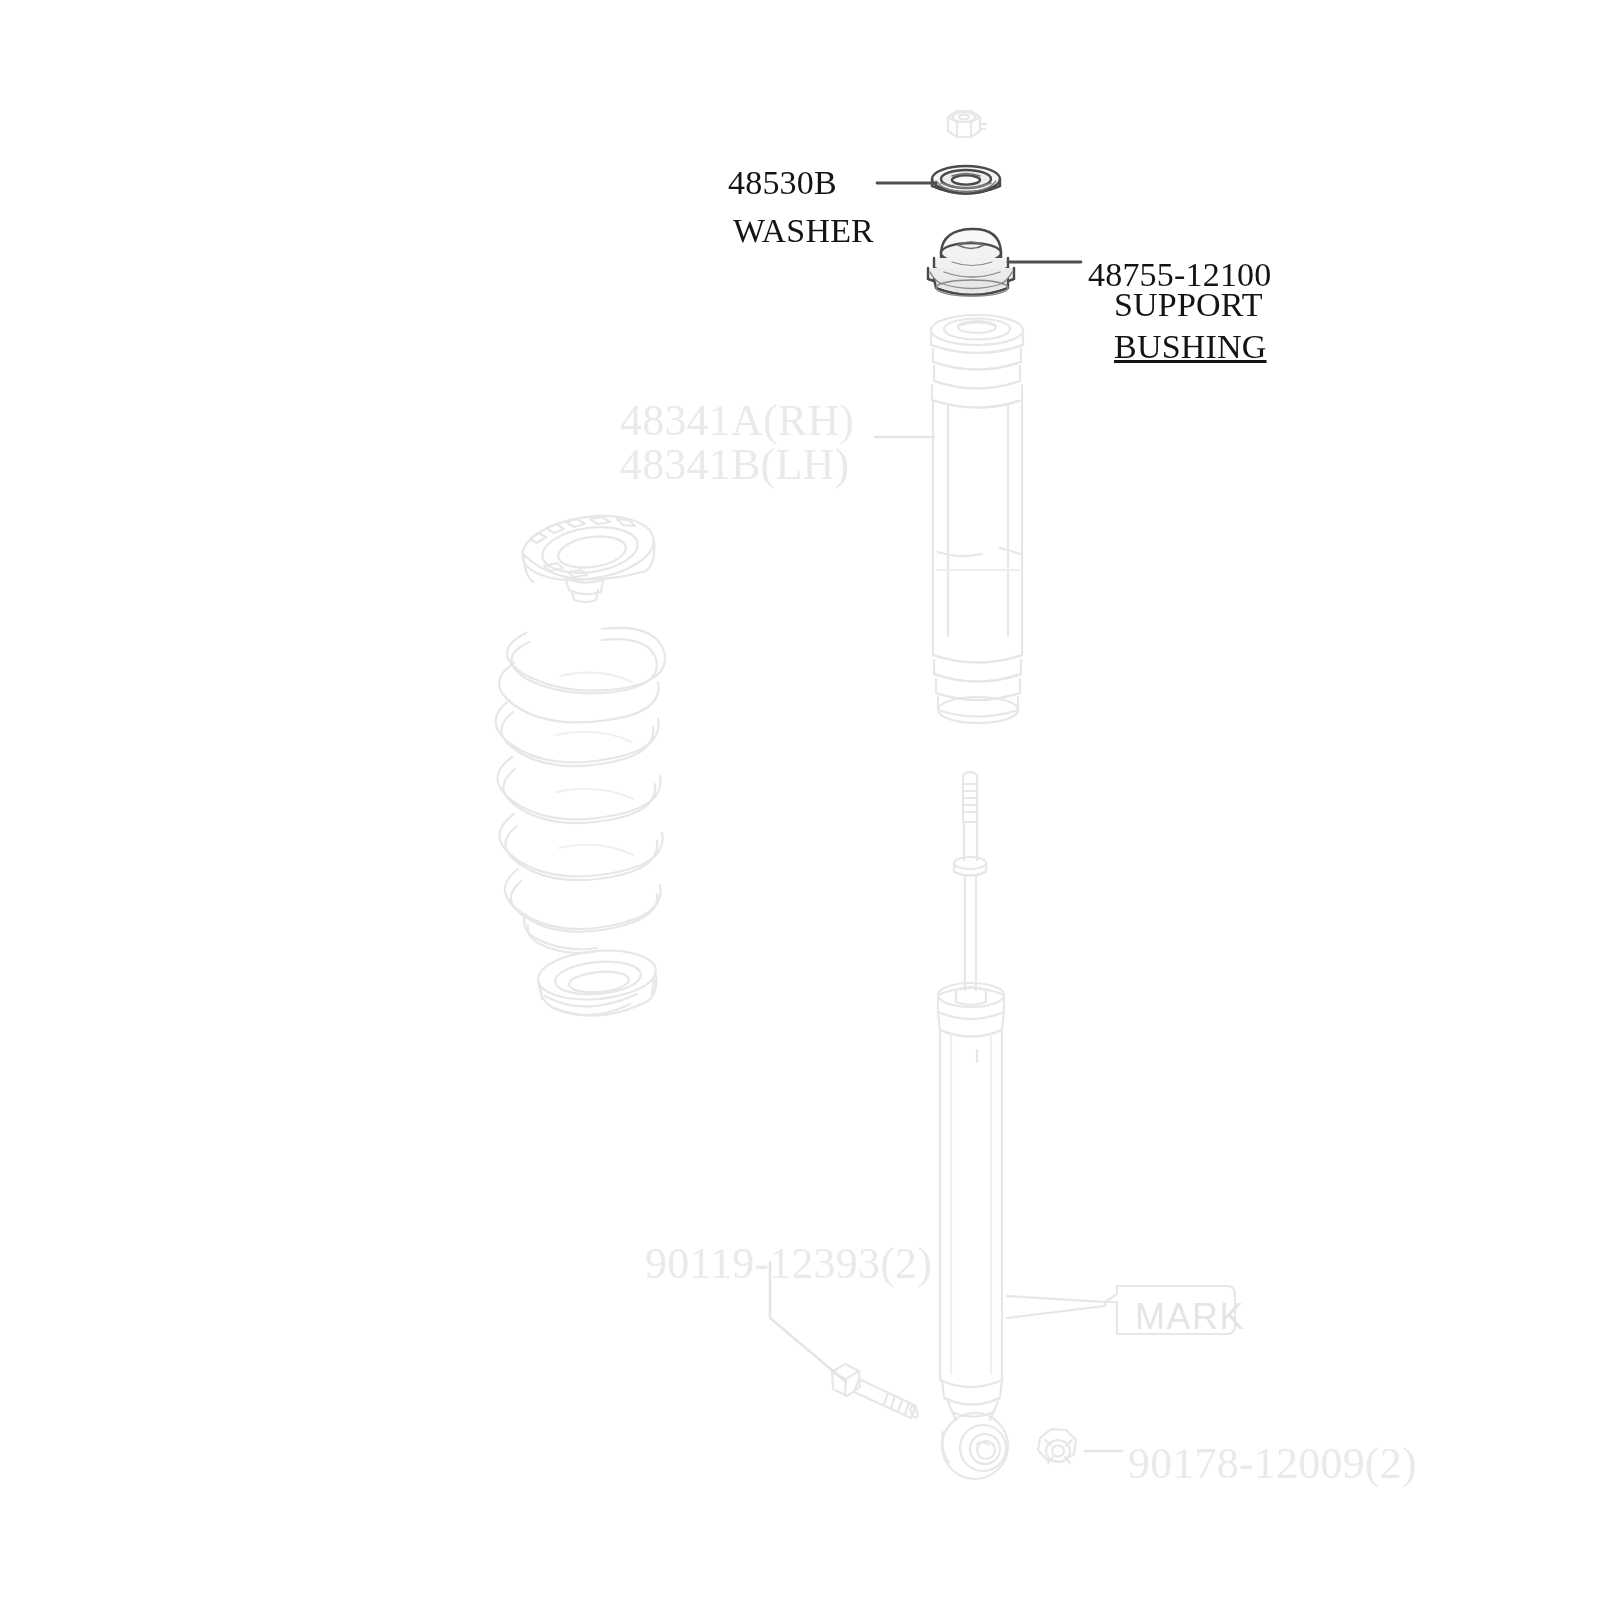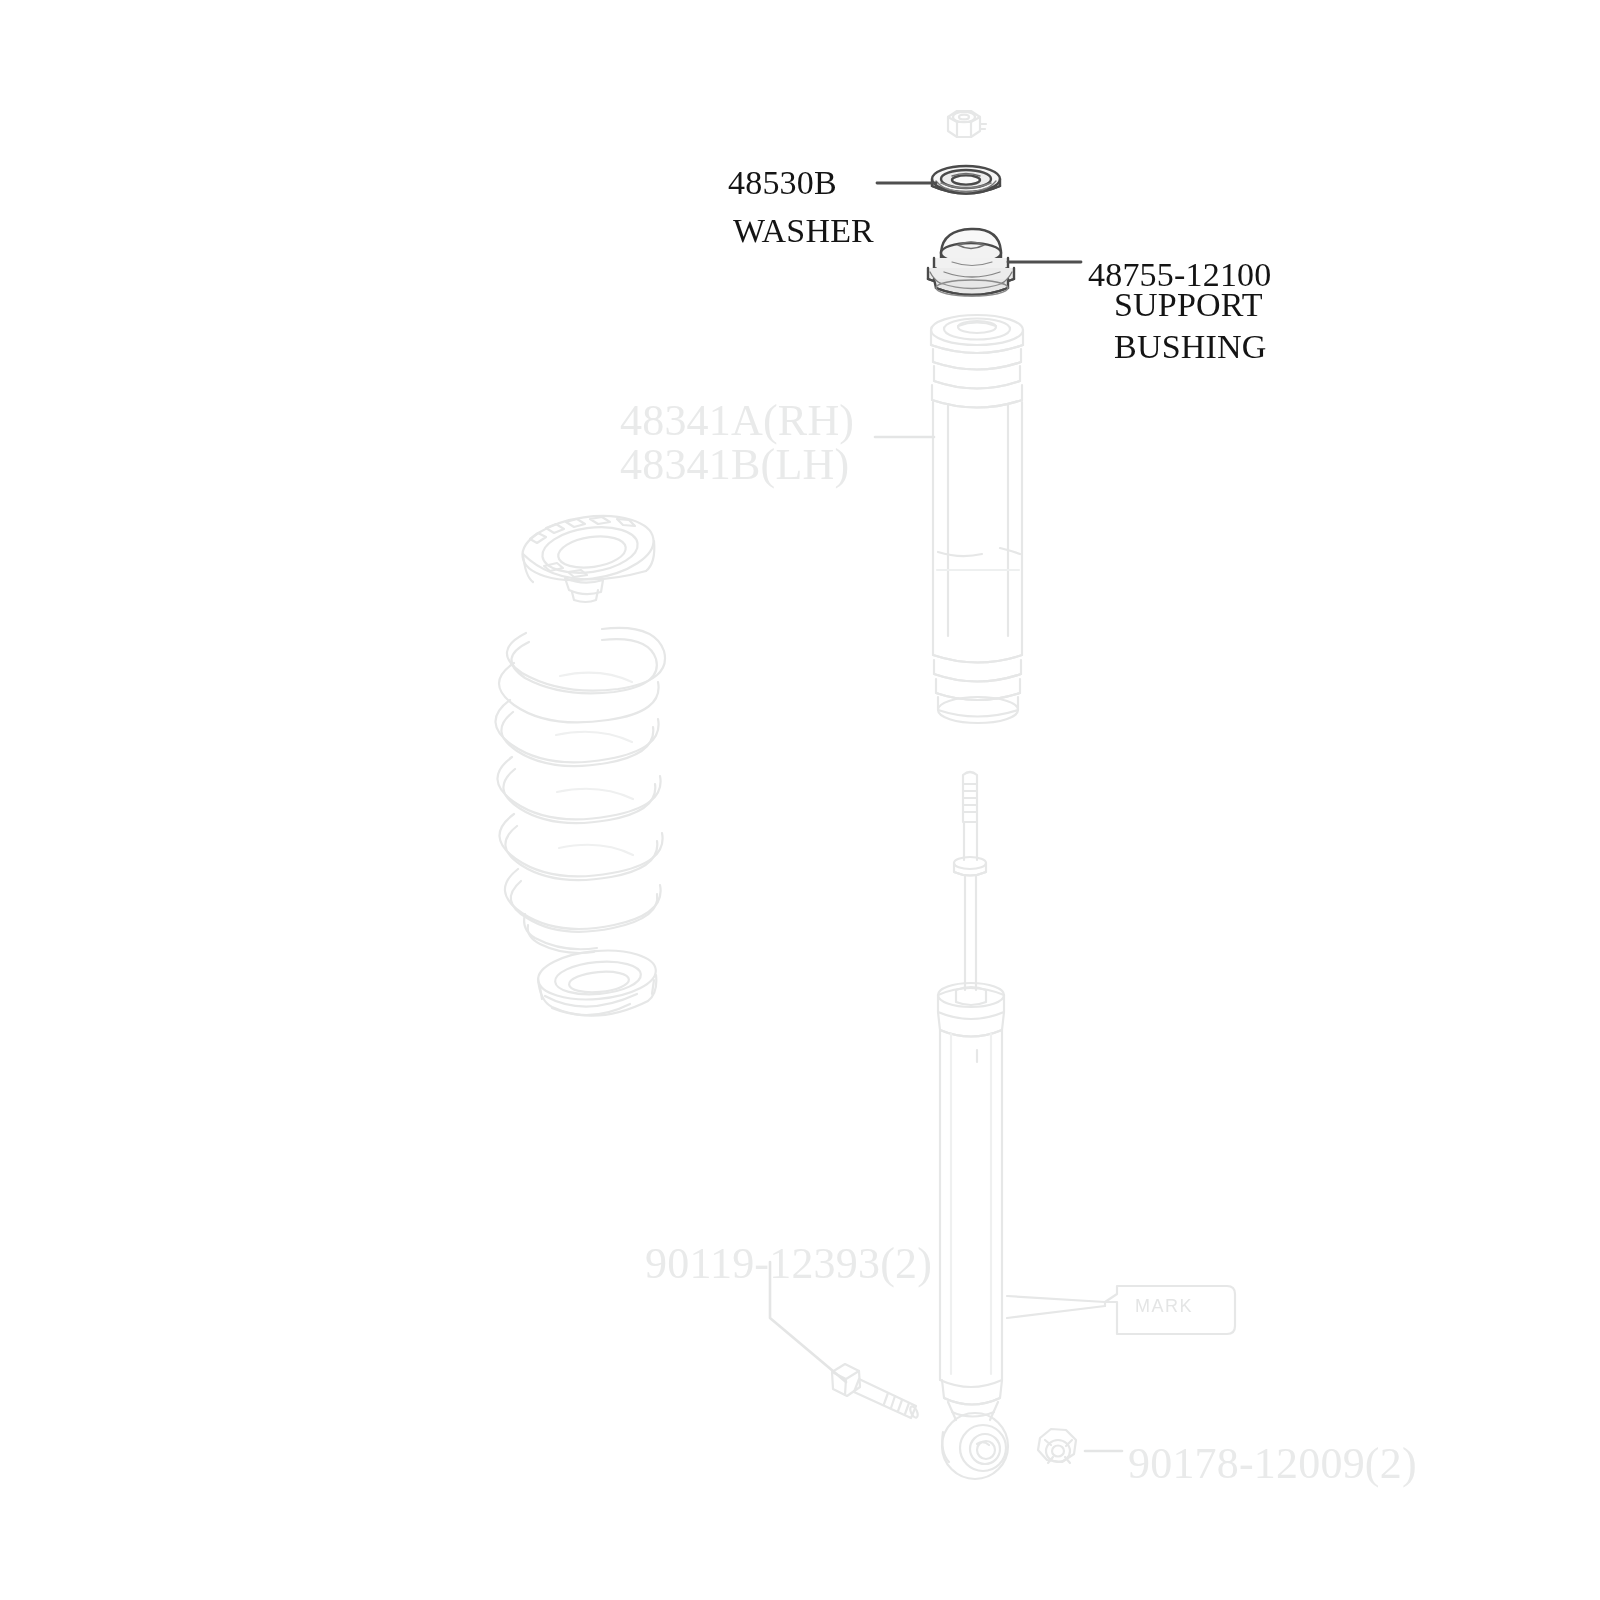--- a/index.html
+++ b/index.html
@@ -31,21 +31,21 @@
   .lbl-dark {
     color: #141414;
     font-size: 34px;
   }
   .lbl-faint {
     color: #e9eaea;
     font-size: 44px;
   }
   .lbl-mark {
     color: #e4e5e5;
-    font-size: 18px;
+    font-size: 36px;
     letter-spacing: 1.5px;
     font-family: "Liberation Sans", sans-serif;
   }
 </style>
 </head>
 <body>
 
 <div id="sheet">
 
   <svg id="artwork" viewBox="0 0 1600 1600">
@@ -278,21 +278,21 @@
         <line x1="1008" y1="262" x2="1081" y2="262"></line>
       </g>
     </g>
   </svg>
 
   <div class="lbl lbl-dark" style="left:728px; top:163px;">48530B</div>
   <div class="lbl lbl-dark" style="left:714px; top:211px;margin-left:19px;">WASHER</div>
 
   <div class="lbl lbl-dark" style="left:1088px; top:255px;">48755-12100</div>
   <div class="lbl lbl-dark" style="left:1114px; top:285px;">SUPPORT</div>
-  <div class="lbl lbl-dark" style="left:1114px; top:327px;">BUSHING</div>
+  <div class="lbl lbl-dark" style="left:1114px; top:327px;text-decoration:underline;">BUSHING</div>
 
   <div class="lbl lbl-faint" style="left:620px; top:395px;">48341A(RH)</div>
   <div class="lbl lbl-faint" style="left:620px; top:439px;">48341B(LH)</div>
 
   <div class="lbl lbl-faint" style="left:645px; top:1238px;">90119-12393(2)</div>
 
   <div class="lbl lbl-faint" style="left:1128px; top:1438px;">90178-12009(2)</div>
 
   <div class="lbl lbl-mark" style="left:1135px; top:1296px;">MARK</div>
 

